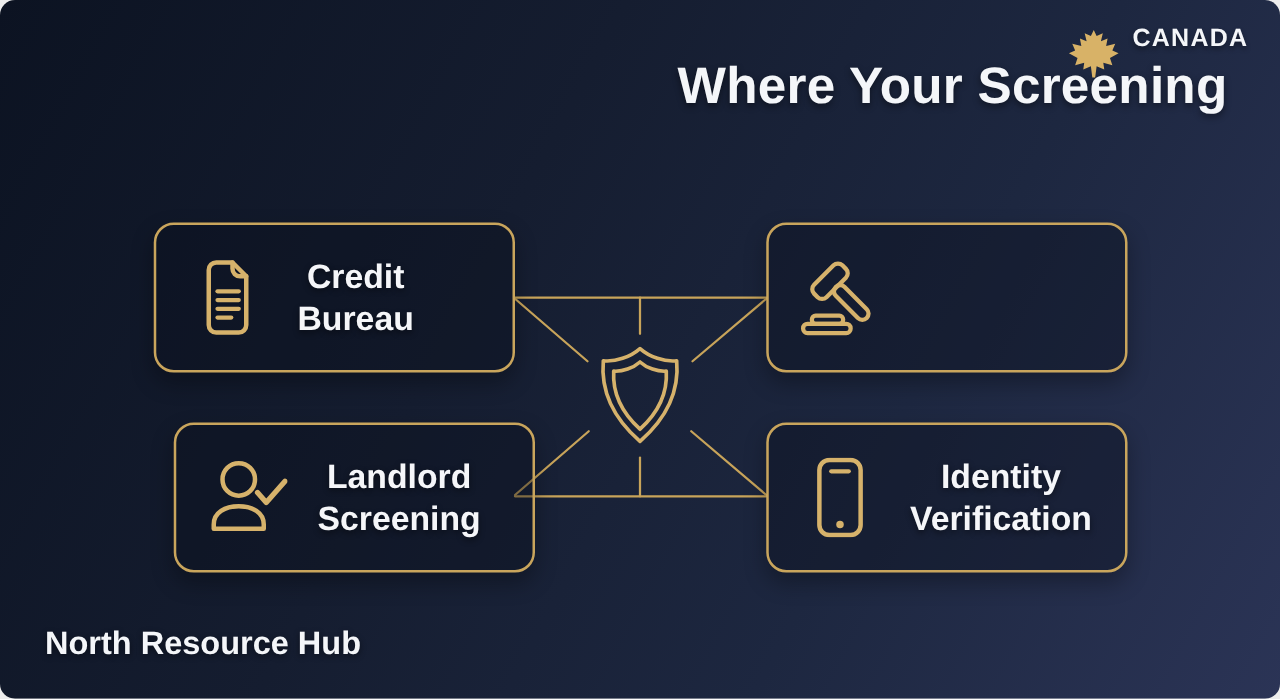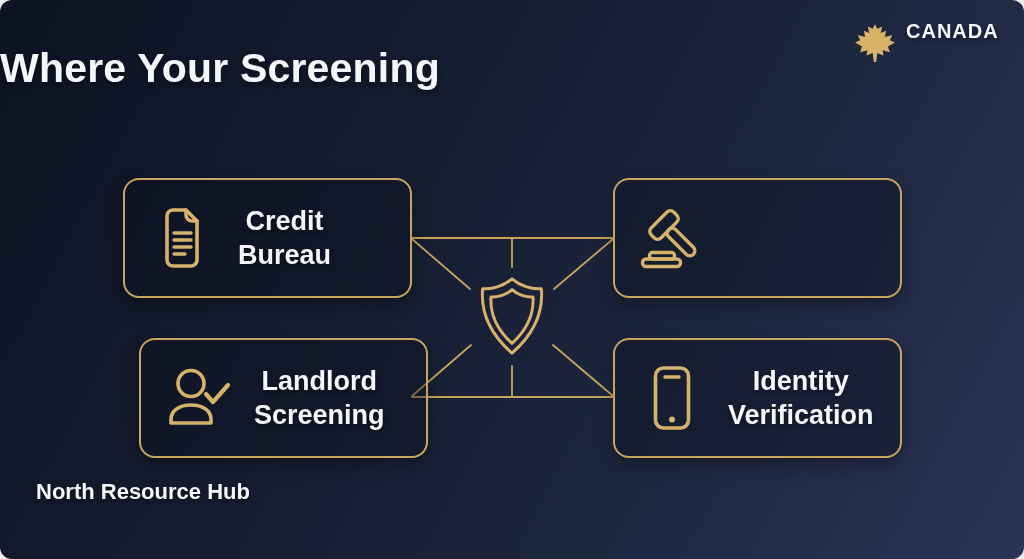--- a/index.html
+++ b/index.html
@@ -14,21 +14,21 @@
     height: 559px;
     border-radius: 12px;
     overflow: hidden;
     background: linear-gradient(118deg, #0c1322 0%, #151d30 38%, #1d2740 68%, #2b3456 100%);
   }
   .title {
     position: absolute;
     left: 0;
     right: 42px;
     top: 42px;
-    text-align: left;
+    text-align: right;
     color: #f4f6f9;
     font-size: 41px;
     line-height: 53px;
     font-weight: 700;
     letter-spacing: 0.2px;
     text-shadow: 0 3px 6px rgba(0,0,0,0.45);
   }
   .logo {
     position: absolute;
     top: 20px;
@@ -88,23 +88,23 @@
   .shield {
     position: absolute;
     left: 471px;
     top: 272px;
     width: 82px;
     height: 88px;
   }
   .footer-brand {
     position: absolute;
     left: 36px;
-    top: 479px;
+    top: 499px;
     color: #f4f6f9;
-    font-size: 22px;
+    font-size: 26px;
     font-weight: 700;
     text-shadow: 0 2px 5px rgba(0,0,0,0.45);
   }
   svg .gold-stroke {
     fill: none;
     stroke: #d6b26b;
     stroke-linecap: round;
     stroke-linejoin: round;
   }
 </style>

